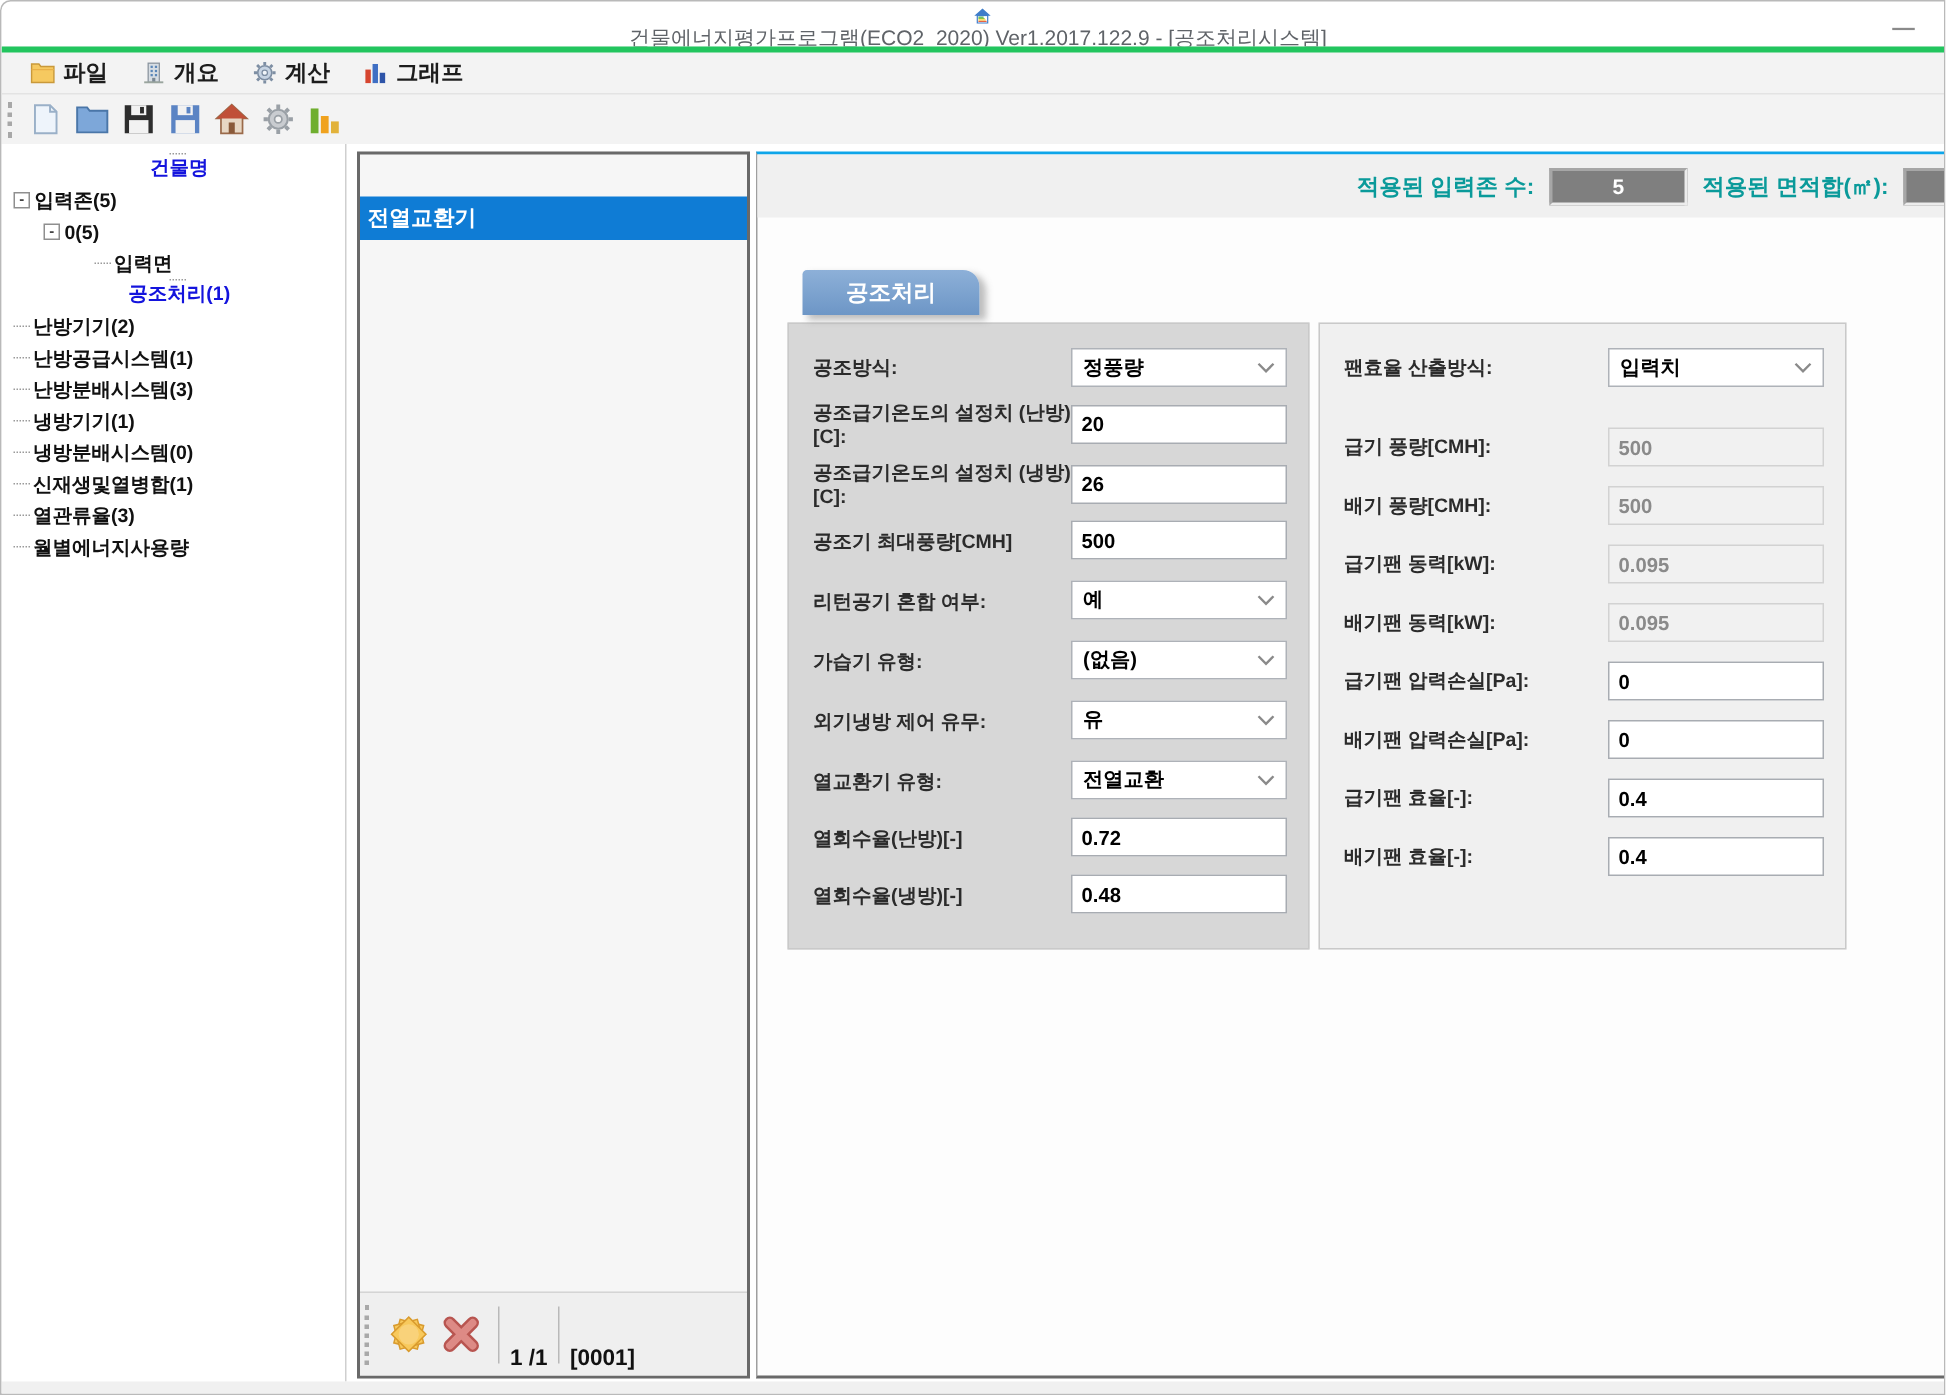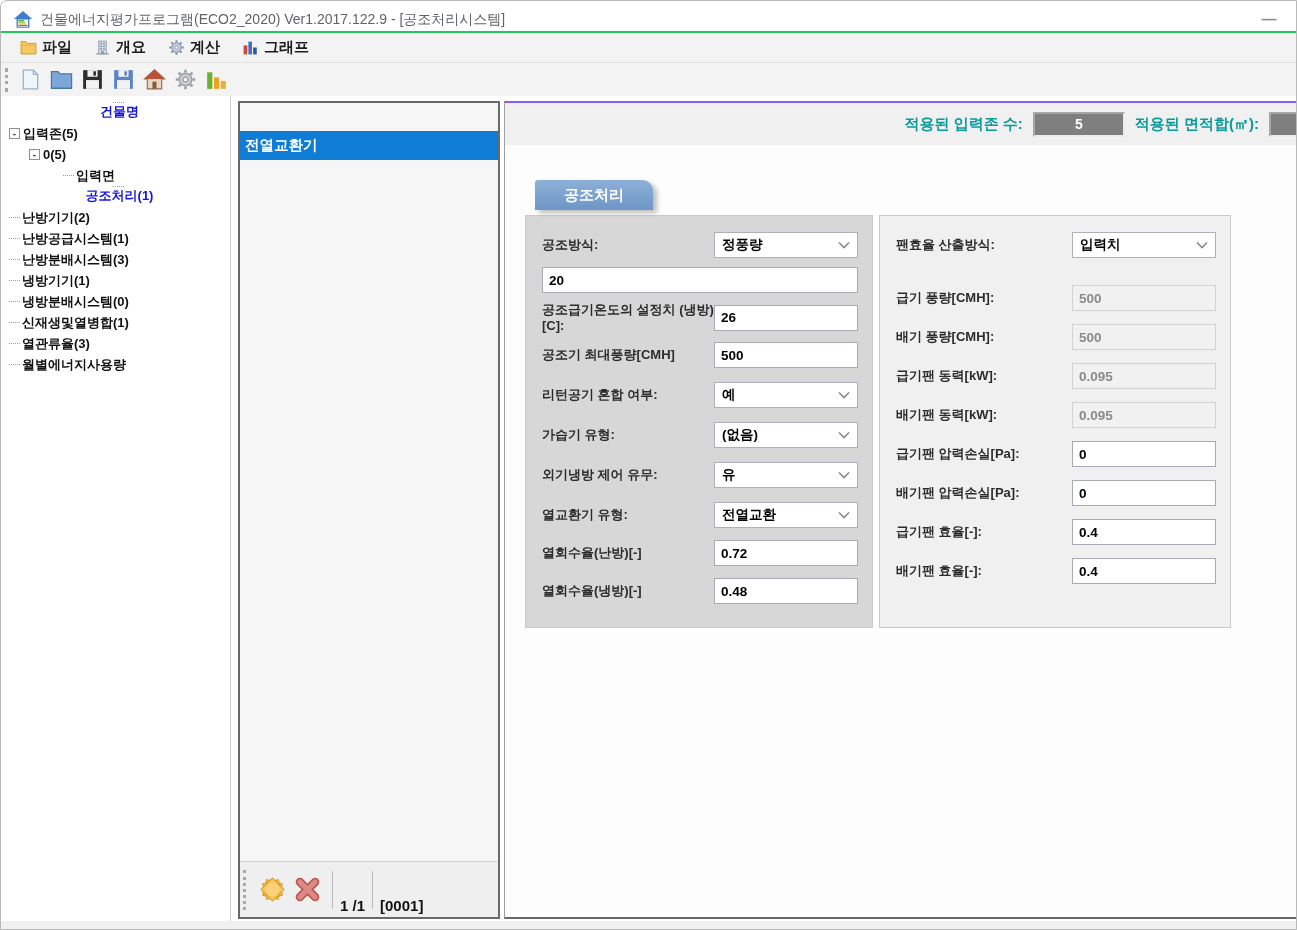--- a/index.html
+++ b/index.html
@@ -1,26 +1,26 @@
 <!DOCTYPE html>
 <html><head>
 <meta charset="utf-8">
 <style>
   html,body{margin:0;padding:0;background:#fff;}
   *{box-sizing:border-box;font-family:"Liberation Sans",sans-serif;}
   #window{position:relative;width:1297px;height:930px;background:#ffffff;border:1px solid #b9b9b9;border-radius:7px 0 0 0;overflow:hidden;}
 
   
-  .titlebar{position:absolute;left:0;top:4px;width:100%;height:30px;background:#ffffff;display:flex;align-items:center;}
+  .titlebar{position:absolute;left:0;top:4px;width:100%;height:30px;background:#ffffff;display:flex;align-items:center;flex-direction:column;}
   .app-icon{width:20px;height:20px;margin-left:12px;}
   .title-text{margin-left:7px;font-size:14px;color:#5f6368;}
   .min-btn{position:absolute;right:14px;top:3px;width:26px;height:22px;color:#8a8a8a;font-size:15px;font-weight:bold;text-align:center;line-height:22px;cursor:default;}
 
   
-  .menubar{position:absolute;left:0;top:30px;width:100%;height:31px;background:#f3f3f3;border-top:2px solid #22c55e;display:flex;align-items:center;padding-left:8px;}
+  .menubar{position:absolute;left:0;top:30px;width:100%;height:31px;background:#f3f3f3;border-top:4px solid #22c55e;display:flex;align-items:center;padding-left:8px;}
   .menu-item{display:flex;align-items:center;gap:5px;padding:0 11px;height:100%;cursor:default;}
   .menu-item .mi{width:17px;height:17px;}
   .menu-label{font-size:15px;font-weight:700;color:#1c1c1c;}
 
   
   .toolbar{position:absolute;left:0;top:61px;width:100%;height:34px;background:#f3f3f3;border-top:1px solid #e3e3e3;display:flex;align-items:center;}
   .grip{width:4px;height:24px;border-left:3px dotted #a8a8a8;margin:0 6px 0 4px;}
   .tb-icon{width:23px;height:23px;margin:0 4px;cursor:default;}
 
   
@@ -34,21 +34,21 @@
   
   .list-panel{position:absolute;left:237px;top:100px;width:262px;height:818px;border:2px solid #696969;background:#f6f6f6;}
   .list-selected{height:29px;background:#0f7cd5;color:#fff;font-size:14.5px;font-weight:700;display:flex;align-items:center;padding-left:5px;margin-top:28px;}
   .list-footer{position:absolute;left:0;bottom:0;width:100%;height:56px;background:#efefef;border-top:1px solid #d4d4d4;display:flex;align-items:center;}
   .footer-grip{width:4px;height:40px;border-left:3px dotted #a8a8a8;margin:0 8px 0 3px;}
   .f-icon{width:27px;height:27px;margin:0 4px;cursor:default;}
   .f-sep{width:1px;height:38px;background:#b9b9b9;margin:0 7px;}
   .f-text{font-size:15px;font-weight:700;color:#111;margin-top:31px;}
 
   
-  .right-panel{position:absolute;left:503px;top:100px;width:794px;height:818px;background:#fdfdfd;border-top:2px solid #8b5cf6;border-bottom:2px solid #696969;border-left:1px solid #9f9f9f;}
+  .right-panel{position:absolute;left:503px;top:100px;width:794px;height:818px;background:#fdfdfd;border-top:2px solid #0ea5e9;border-bottom:2px solid #696969;border-left:1px solid #9f9f9f;}
   .summary-strip{position:relative;width:100%;height:42px;background:#f0f0f0;overflow:hidden;}
   .summary-inner{position:absolute;right:0;top:0;height:100%;display:flex;align-items:center;}
   .sum-label{font-size:15px;font-weight:700;color:#0a9a9a;margin:0 10px;}
   .dark-box{height:25px;background:#7f7f7f;border:2px solid;border-color:#a6a6a6 #ececec #ececec #a6a6a6;color:#fff;font-size:14px;font-weight:700;text-align:center;line-height:20px;}
   .dark-box.first{width:92px;}
   .dark-box.second{width:48px;margin-right:-19px;}
 
   .form-tab{margin:35px 0 0 30px;width:118px;height:30px;background:linear-gradient(#8db0d8,#6d96c6);border-radius:3px 11px 0 0;color:#fff;font-size:15px;font-weight:700;display:flex;align-items:center;justify-content:center;box-shadow:4px 3px 5px rgba(110,110,110,.45);position:relative;z-index:2;}
   .form-wrap{display:flex;margin:5px 0 0 20px;gap:6px;}
   .form-box{border:1px solid #c9c9c9;padding:16px 14px 14px 16px;}
@@ -261,20 +261,21 @@
         <div class="frow">
           <span class="flabel">공조방식:</span>
           <div class="fctrl fake-select">
               <span>정풍량</span>
               <svg viewBox="0 0 12 8">
                 <polyline points="1,1.5 6,6.5 11,1.5" fill="none" stroke="#8a8a8a" stroke-width="1.6"></polyline>
               </svg>
             </div>
         </div>
         <div class="frow">
+          <span class="flabel">공조급기온도의 설정치 (난방)[C]:</span>
           <input class="fctrl txt" value="20" style="">
         </div>
         <div class="frow">
           <span class="flabel">공조급기온도의 설정치 (냉방)[C]:</span>
           <input class="fctrl txt" value="26" style="">
         </div>
         <div class="frow">
           <span class="flabel">공조기 최대풍량[CMH]</span>
           <input class="fctrl txt" value="500" style="">
         </div>

